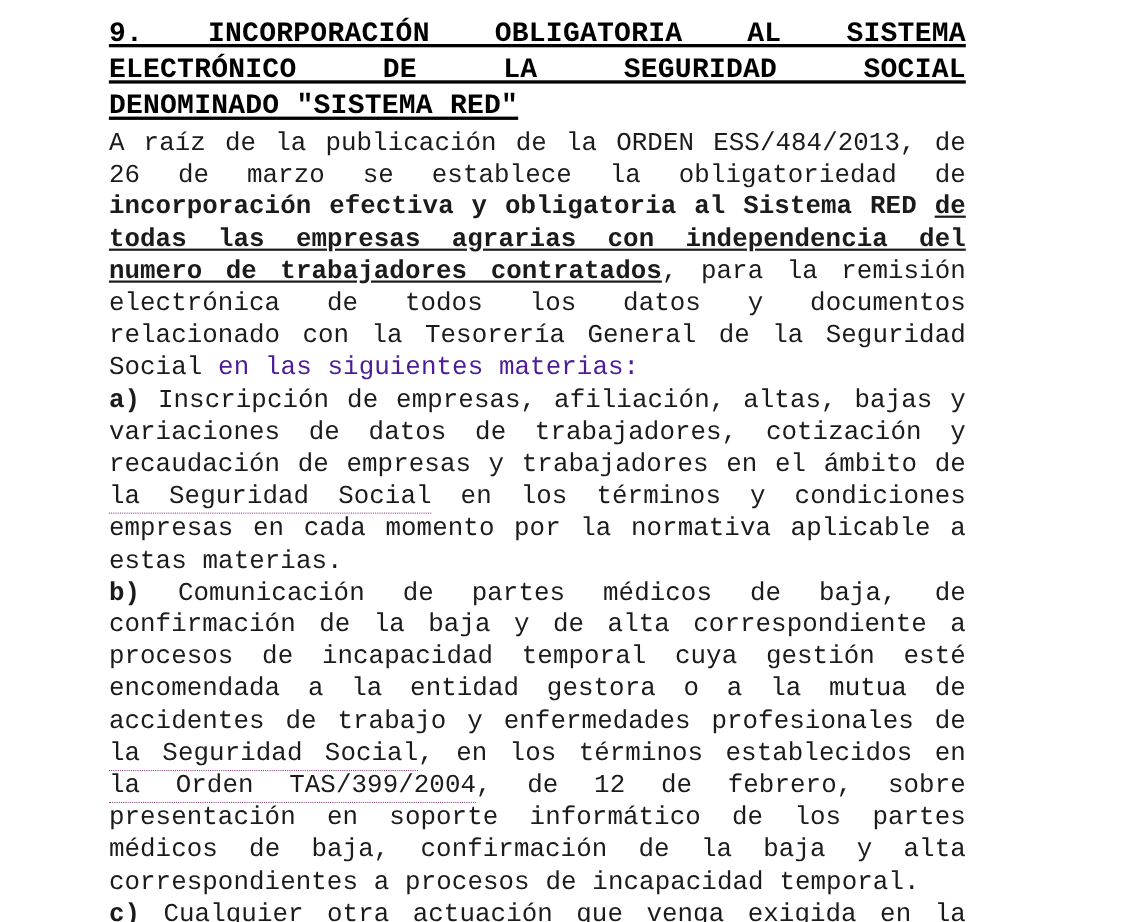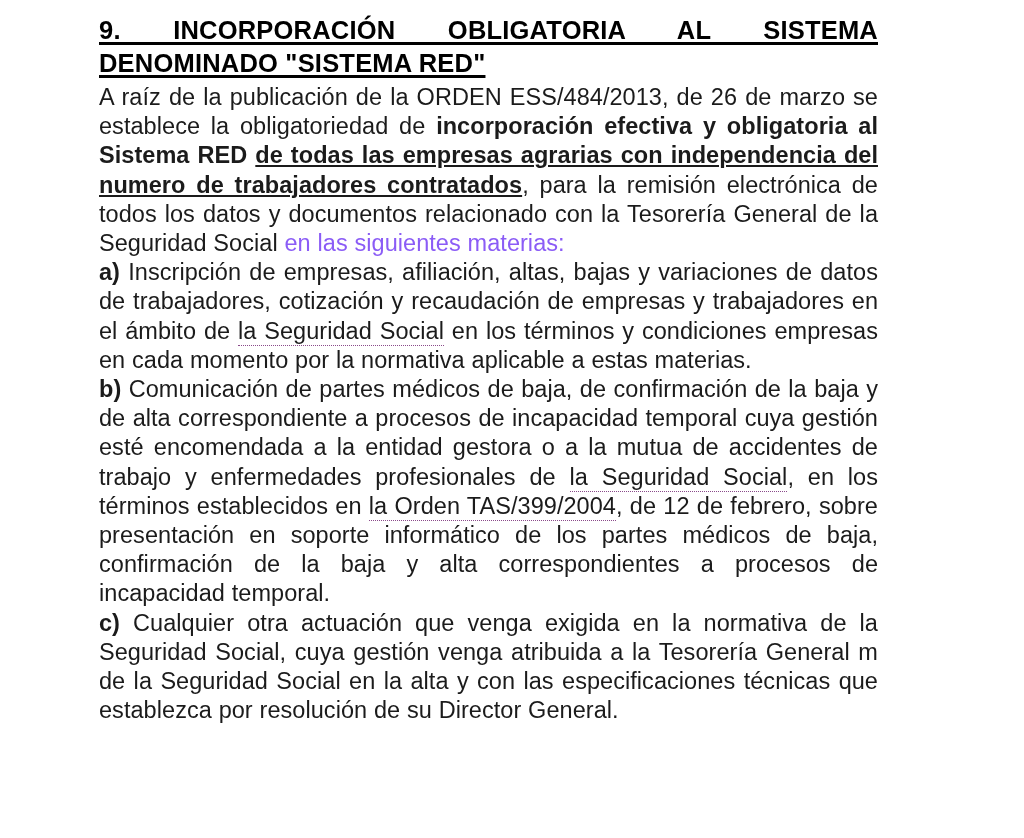--- a/index.html
+++ b/index.html
@@ -16,20 +16,21 @@
     -webkit-font-smoothing: antialiased;
   }
 
   #page {
     position: absolute;
     left: 0;
     top: 0;
     width: 1024px;
     height: 698px;
     background: #ffffff;
+    font-family: Liberation Mono, monospace;
   }
 
   #doc-body {
     position: absolute;
     left: 99px;
     top: 14px;
     width: 779px;
   }
 
   
@@ -68,38 +69,39 @@
 
   .b { font-weight: bold; }
 
   .bu {
     font-weight: bold;
     text-decoration: underline;
     text-decoration-thickness: 2px;
     text-underline-offset: 2px;
   }
 
-  .gray { color: #8b5cf6; }
+  .gray { color: #4c1d95; }
 
   
   .sq {
     border-bottom: 1.5px dotted #8a4a8a;
     padding-bottom: 1px;
     margin-top: 37px;
   }
 </style>
 </head>
 <body>
 
 <div id="page">
 
   <div id="doc-body">
 
     <div class="doc-heading">
       <span class="hline">9.   INCORPORACIÓN OBLIGATORIA AL SISTEMA</span>
+      <span class="hline">ELECTRÓNICO DE LA SEGURIDAD SOCIAL</span>
       <span class="hline last">DENOMINADO "SISTEMA RED"</span>
     </div>
 
     <p class="para"><span>A raíz de la publicación de la ORDEN ESS/484/2013, de 26 de marzo se establece la obligatoriedad de </span><span class="b">incorporación efectiva y obligatoria al Sistema RED</span><span> </span><span class="bu">de todas las empresas agrarias con independencia del numero de trabajadores contratados</span><span>, para la remisión electrónica de todos los datos y documentos relacionado con la Tesorería General de la Seguridad Social</span><span> </span><span class="gray">en las siguientes materias:</span></p>
 
     <p class="para"><span class="b">a)</span><span> Inscripción de empresas, afiliación, altas, bajas y variaciones de datos de trabajadores, cotización y recaudación de empresas y trabajadores en el ámbito de </span><span class="sq">la Seguridad Social</span><span> en los términos y condiciones empresas en cada momento por la normativa aplicable a estas materias.</span></p>
 
     <p class="para"><span class="b">b)</span><span> Comunicación de partes médicos de baja, de confirmación de la baja y de alta correspondiente a procesos de incapacidad temporal cuya gestión esté encomendada a la entidad gestora o a la mutua de accidentes de trabajo y enfermedades profesionales de </span><span class="sq">la Seguridad Social</span><span>, en los términos establecidos en </span><span class="sq">la Orden TAS/399/2004</span><span>, de 12 de febrero, sobre presentación en soporte informático de los partes médicos de baja, confirmación de la baja y alta correspondientes a procesos de incapacidad temporal.</span></p>
 
     <p class="para"><span class="b">c)</span><span> Cualquier otra actuación que venga exigida en la normativa de la Seguridad Social, cuya gestión venga atribuida a la Tesorería General m de la Seguridad Social en la alta y con las especificaciones técnicas que establezca por resolución de su Director General.</span></p>

